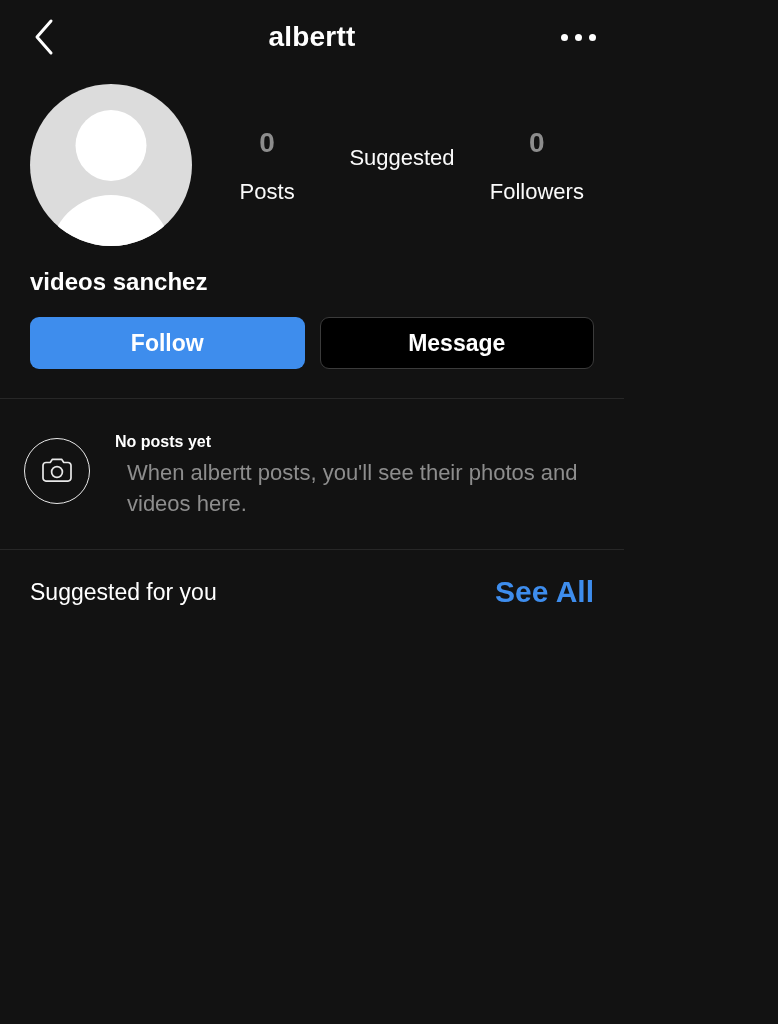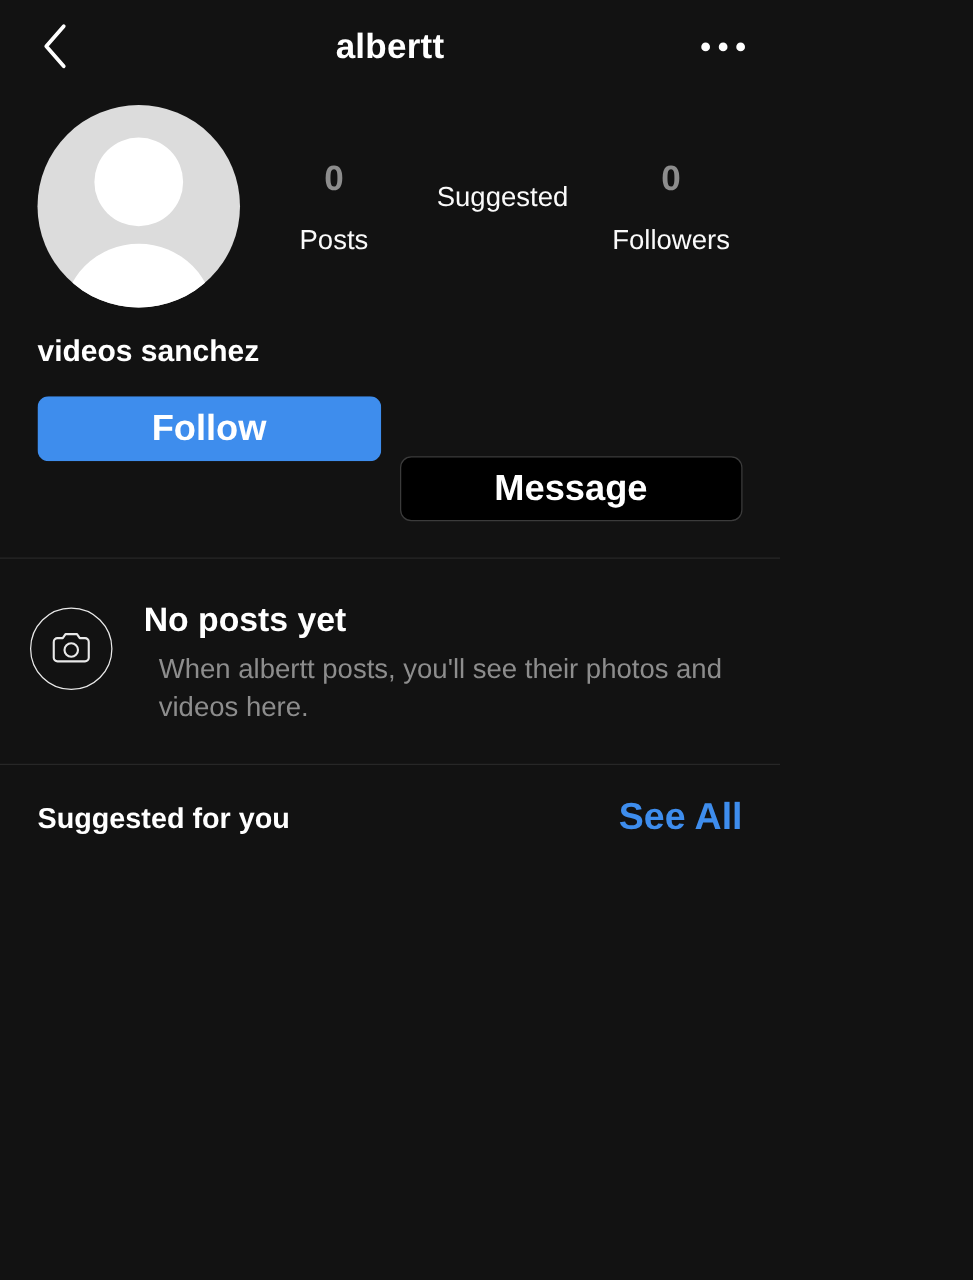--- a/index.html
+++ b/index.html
@@ -152,37 +152,36 @@
   
   .actions {
     display: flex;
     gap: 15px;
     padding: 21px 30px 0 30px;
   }
   .btn {
     flex: 1 1 0;
     height: 52px;
     border-radius: 9px;
-    font-size: 29px;
+    font-size: 23px;
     font-weight: bold;
     display: flex;
     align-items: center;
     justify-content: center;
     cursor: pointer;
     border: 1px solid transparent;
   }
   .btn-follow {
     background: #3e8ded;
     color: #ffffff;
   }
   .btn-message {
     background: #000000;
     color: #ffffff;
     border: 1px solid #3b3b3b;
-    margin-top: 48px;
   }
 
   
   .divider {
     height: 1px;
     background: #272727;
     margin-top: 29px;
   }
 
   
@@ -198,21 +197,21 @@
     height: 66px;
     border-radius: 50%;
     border: 1.6px solid #e9e9e9;
     display: flex;
     align-items: center;
     justify-content: center;
     margin-top: 8px;
   }
   .noposts-text { flex: 1 1 auto; padding-top: 2px; }
   .noposts-title {
-    font-size: 27px;
+    font-size: 16px;
     font-weight: bold;
     color: #ffffff;
     line-height: 1.25;
   }
   .noposts-sub {
     font-size: 22px;
     color: #8d8d8d;
     line-height: 1.42;
     margin-top: 5px;
     max-width: 590px;
@@ -221,21 +220,21 @@
 
   
   .suggested {
     display: flex;
     align-items: center;
     justify-content: space-between;
     padding: 25px 30px 0 30px;
   }
   .suggested-title {
     font-size: 23px;
-    font-weight: bold;
+    font-weight: normal;
     color: #ffffff;
   }
   .see-all {
     font-size: 30px;
     font-weight: bold;
     color: #3e8ded;
     cursor: pointer;
   }
 
   .filler { flex: 1 1 auto; background: #121212; }

